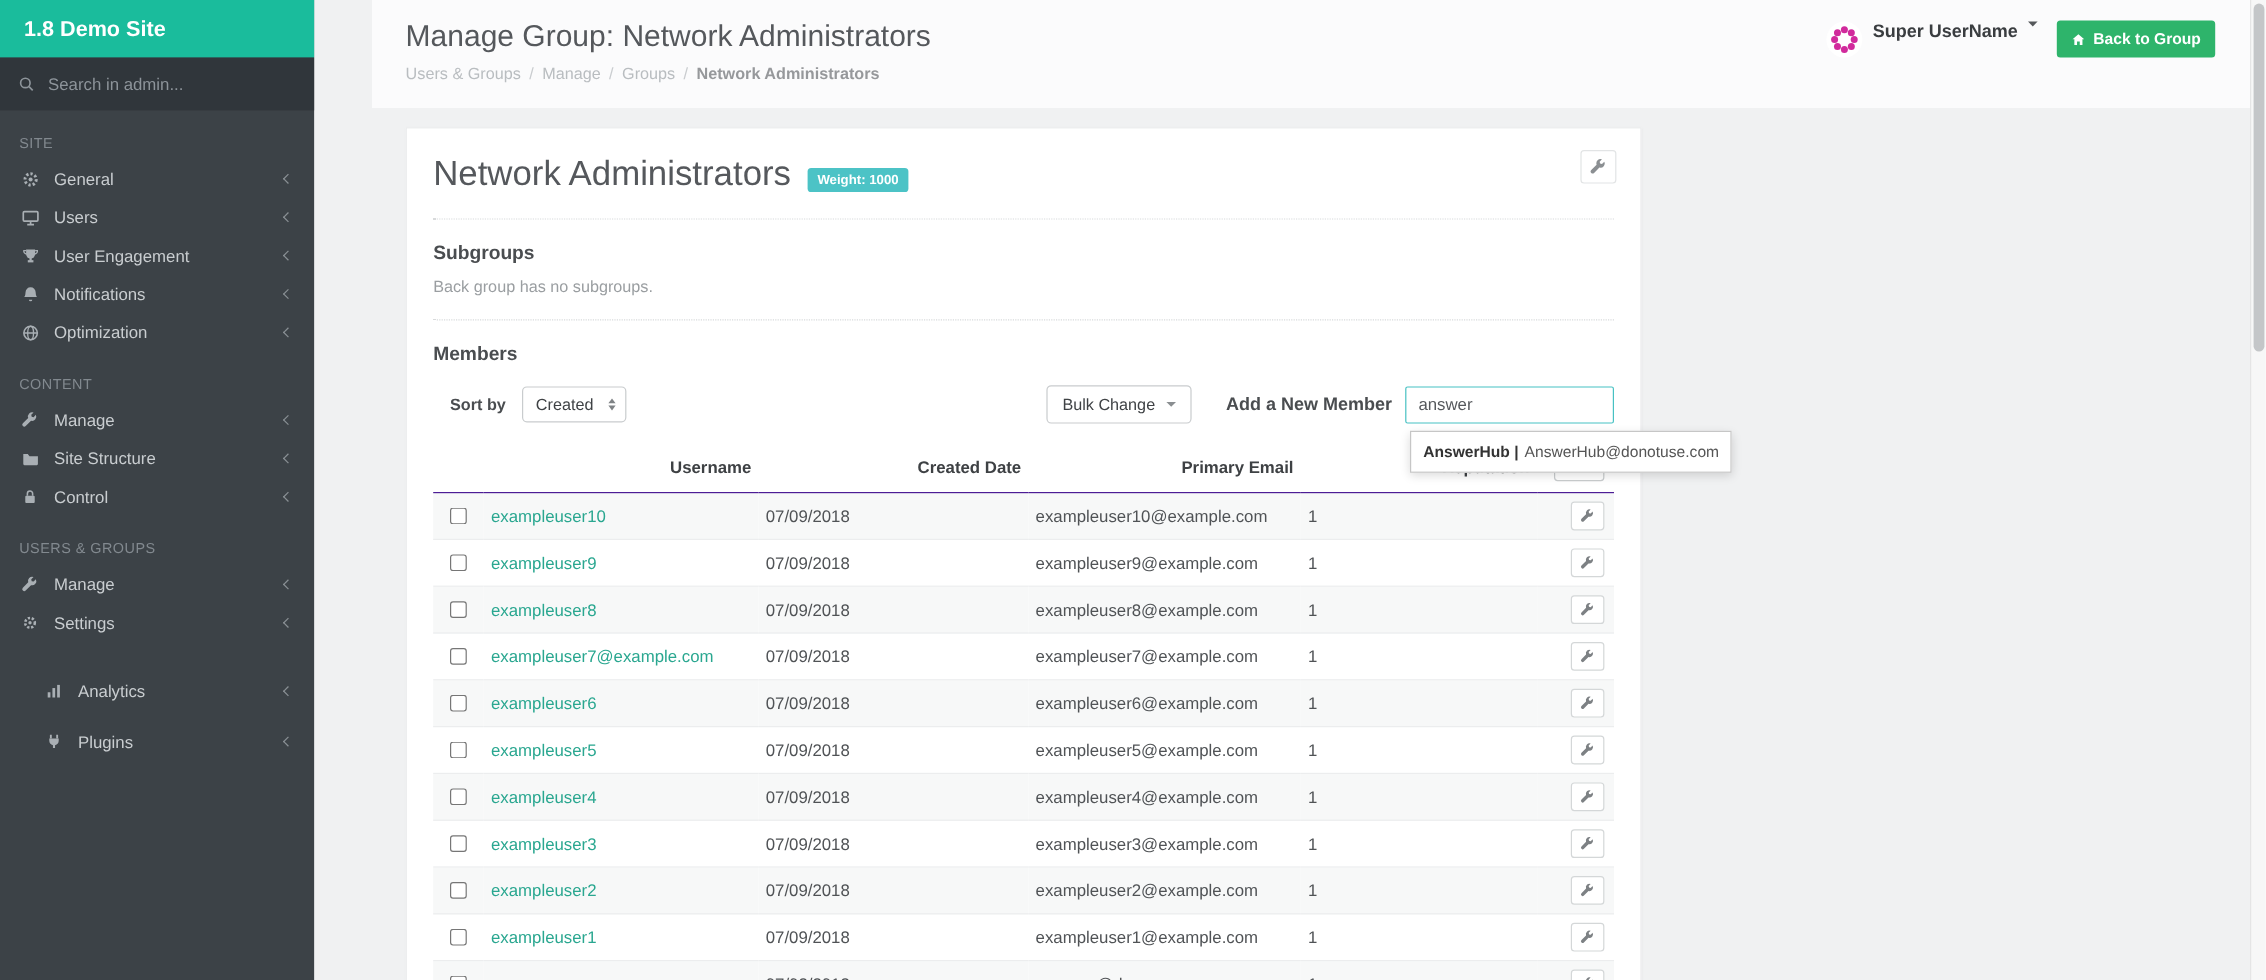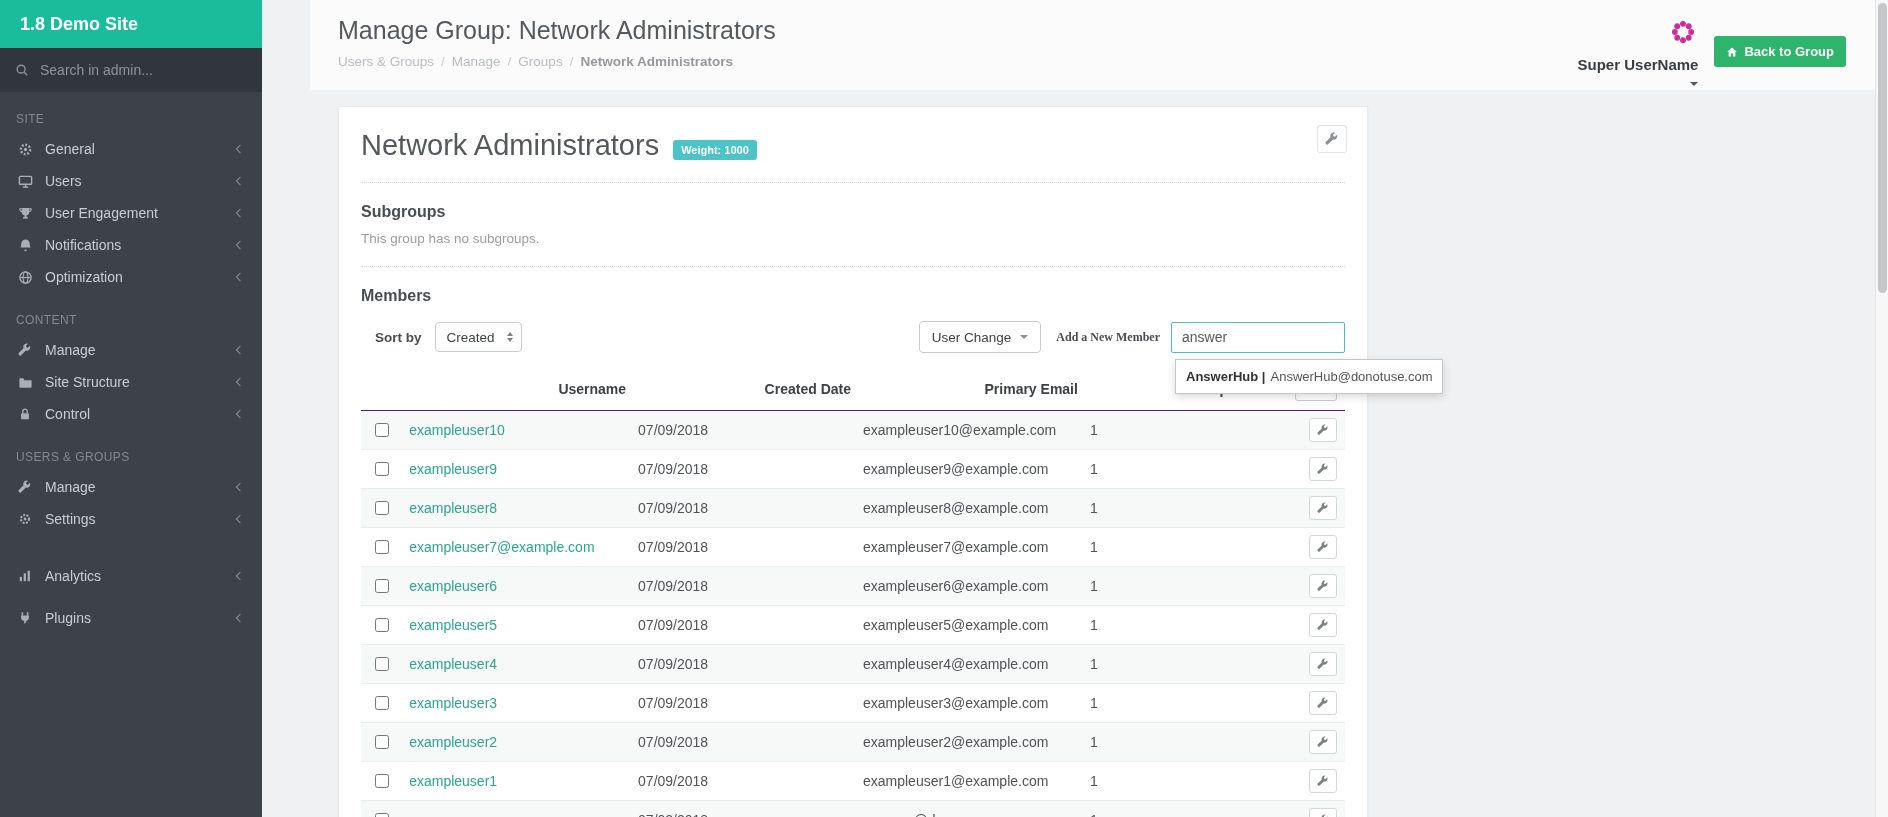--- a/index.html
+++ b/index.html
@@ -21,34 +21,34 @@
                       font-size:14px; width:100%; font-family:inherit; }
   .search-bar input::placeholder { color:#8d949a; }
   .section-label { padding:20px 16px 7px; font-size:12px; color:#82898f; letter-spacing:.4px; }
   .nav-item { display:flex; align-items:center; height:32px; padding:0 16px;
               font-size:14px; font-weight:400; color:#c9cdd0; cursor:pointer; gap:11px; }
   .nav-icon { width:18px; height:16px; display:flex; align-items:center; justify-content:center;
               color:#a9afb4; flex:0 0 18px; }
   .nav-label { flex:1; white-space:nowrap; }
   .chev { width:6px; height:6px; border:solid #8a9095; border-width:0 1.5px 1.5px 0;
           transform:rotate(135deg); margin-right:3px; }
-  .section-extra { margin-top:20px; }
+  .section-extra { margin-top:20px;padding-left:20px; }
   .section-extra .nav-item { height:42px; }
 
   
   .main { flex:1; position:relative; background:#f0f1f2; overflow:hidden; height:100%;padding-left:48px; }
   .page-header { background:#fbfbfc; height:90px; padding:16px 0 0 28px; position:relative; }
   .page-title { font-size:25px; color:#55585c; font-weight:400; }
   .breadcrumb { margin-top:9px; font-size:13.5px; display:flex; gap:7px; align-items:center; }
   .crumb { color:#b9bdc0; cursor:pointer; }
   .crumb-sep { color:#c9cccf; }
   .crumb-current { color:#96989b; font-weight:700; }
 
   .user-menu { position:absolute; top:17px; right:42px; display:flex; align-items:center; gap:16px; }
-  .user-btn { display:flex; align-items:flex-end; gap:9px; cursor:pointer;flex-direction:column; }
+  .user-btn { display:flex; align-items:flex-start; gap:9px; cursor:pointer; }
   .avatar { width:30px; height:30px; border-radius:50%; background:#fff;
             display:flex; align-items:center; justify-content:center; }
   .user-name { font-size:15px; font-weight:700; color:#3a3d40; }
   .caret { width:0; height:0; border-left:4px solid transparent; border-right:4px solid transparent;
            border-top:4px solid #55585b; display:inline-block; }
   .caret.light { border-top-color:#8a8e91; }
   .back-btn { background:#2eb46b; color:#fff; border:none; border-radius:3px; font-size:13px;
               font-weight:700; padding:8px 12px; display:flex; align-items:center; gap:6px;
               cursor:pointer; font-family:inherit; }
 
@@ -73,21 +73,21 @@
             cursor:pointer; }
   .stepper { display:flex; flex-direction:column; gap:2px; }
   .tri-up { width:0; height:0; border-left:3.5px solid transparent; border-right:3.5px solid transparent;
             border-bottom:4px solid #7e8285; }
   .tri-down { width:0; height:0; border-left:3.5px solid transparent; border-right:3.5px solid transparent;
               border-top:4px solid #7e8285; }
   .spacer { flex:1; }
   .bulk-btn { display:flex; align-items:center; gap:9px; border:1px solid #c9ccce; background:#fff;
               border-radius:4px; height:32px; padding:0 12px; font-size:13.5px; color:#3f4245;
               cursor:pointer; font-family:inherit; }
-  .add-label { font-size:12px; font-weight:700; color:#4a4d50; margin:0 11px 0 15px; white-space:nowrap;font-family:Liberation Serif, serif; }
+  .add-label { font-size:15px; font-weight:700; color:#4a4d50; margin:0 11px 0 29px; white-space:nowrap; }
   .member-input-wrap { position:relative; }
   .member-input { width:174px; height:31px; border:1px solid #47c1c3; border-radius:2px;
                   padding:0 10px; font-size:14px; color:#55585c; outline:none; font-family:inherit; }
   .suggestion { position:absolute; top:37px; left:4px; width:268px; background:#fff;
                 border:1px solid #c6c6c6; box-shadow:0 3px 8px rgba(0,0,0,.15);
                 padding:9px 10px; font-size:13px; z-index:30; white-space:nowrap; cursor:pointer; }
   .sug-name { font-weight:700; color:#333; }
   .sug-email { color:#555; margin-left:5px; }
 
   .members-table { width:100%; border-collapse:collapse; margin-top:14px; }
@@ -315,38 +315,38 @@
       </div>
 
       <div class="card-title-row">
         <span class="card-title">Network Administrators</span>
         <span class="badge">Weight: 1000</span>
       </div>
 
       <hr class="dotted">
 
       <div class="sub-heading">Subgroups</div>
-      <div class="muted">This group has no subgroups.</div>
+      <div class="muted">Back group has no subgroups.</div>
 
       <hr class="dotted">
 
       <div class="sub-heading">Members</div>
 
       <div class="members-controls">
         <span class="sort-label">Sort by</span>
         <div class="select">
           <span>Created</span>
           <span class="stepper">
               <span class="tri-up"></span>
               <span class="tri-down"></span>
             </span>
         </div>
         <div class="spacer"></div>
         <button class="bulk-btn">
-          <span>User Change</span>
+          <span>Bulk Change</span>
           <span class="caret light"></span>
         </button>
         <span class="add-label">Add a New Member</span>
         <div class="member-input-wrap">
           <input class="member-input" value="answer" style="">
           <div class="suggestion">
             <span class="sug-name">AnswerHub |</span><span class="sug-email">AnswerHub@donotuse.com</span>
           </div>
         </div>
       </div>

